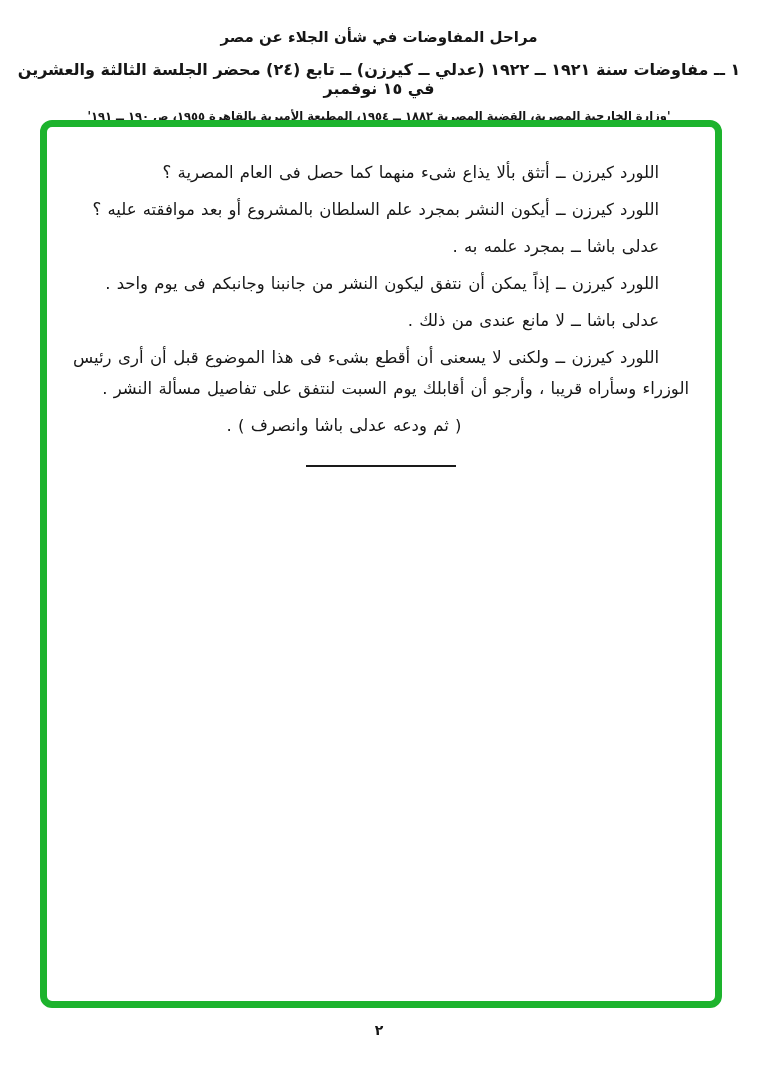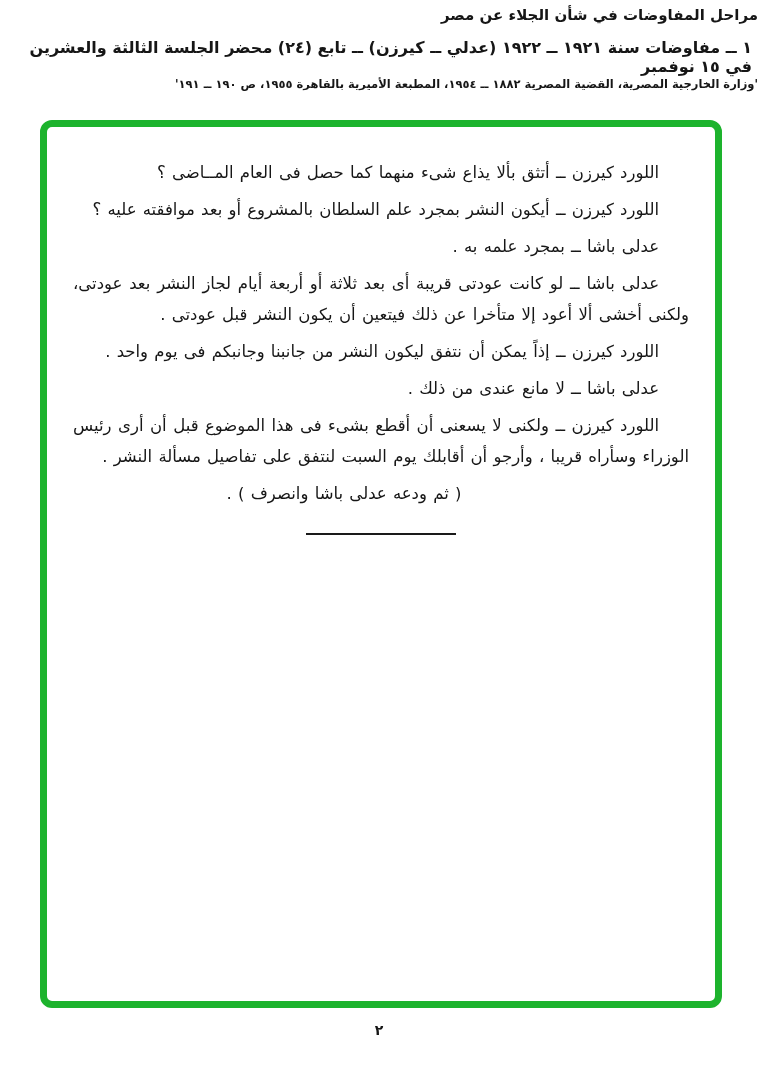--- a/index.html
+++ b/index.html
@@ -9,32 +9,33 @@
   body {
     width: 758px;
     height: 1078px;
     background: #ffffff;
     position: relative;
     font-family: "DejaVu Sans", sans-serif;
     color: #161616;
     overflow: hidden;
   }
   .header {
-    padding-top: 6px;
+    padding-top: 28px;
+    text-align: center;
     direction: rtl;
   }
   .header .title {
     font-size: 15px;
     font-weight: bold;
     margin: 0 0 14px 0;
   }
   .header .subtitle {
     font-size: 16px;
     font-weight: bold;
-    margin: 0 6px 1px 6px;
+    margin: 0 6px 11px 6px;
   }
   .header .source {
     font-size: 11.5px;
     font-weight: bold;
     margin: 0;
   }
   .frame {
     position: absolute;
     left: 40px;
     top: 120px;
@@ -84,24 +85,23 @@
 <body>
 
 <div class="header">
   <p class="title">مراحل المفاوضات في شأن الجلاء عن مصر</p>
   <p class="subtitle">١ ــ مفاوضات سنة ١٩٢١ ــ ١٩٢٢ (عدلي ــ كيرزن) ــ تابع (٢٤) محضر الجلسة الثالثة والعشرين في ١٥ نوفمبر</p>
   <p class="source">'وزارة الخارجية المصرية، القضية المصرية ١٨٨٢ ــ ١٩٥٤، المطبعة الأميرية بالقاهرة ١٩٥٥، ص ١٩٠ ــ ١٩١'</p>
 </div>
 
 <div class="frame" style="border-color: rgb(29, 179, 45);">
   <div class="content">
-    <p class="dialogue-line">اللورد كيرزن ــ أتثق بألا يذاع شىء منهما كما حصل فى العام المــاضى ؟</p>
+    <p class="dialogue-line">اللورد كيرزن ــ أتثق بألا يذاع شىء منهما كما حصل فى العام المصرية ؟</p>
     <p class="dialogue-line">اللورد كيرزن ــ أيكون النشر بمجرد علم السلطان بالمشروع أو بعد موافقته عليه ؟</p>
     <p class="dialogue-line">عدلى باشا ــ بمجرد علمه به .</p>
-    <p class="dialogue-line">عدلى باشا ــ لو كانت عودتى قريبة أى بعد ثلاثة أو أربعة أيام لجاز النشر بعد عودتى، ولكنى أخشى ألا أعود إلا متأخرا عن ذلك فيتعين أن يكون النشر قبل عودتى .</p>
     <p class="dialogue-line">اللورد كيرزن ــ إذاً يمكن أن نتفق ليكون النشر من جانبنا وجانبكم فى يوم واحد .</p>
     <p class="dialogue-line">عدلى باشا ــ لا مانع عندى من ذلك .</p>
     <p class="dialogue-line">اللورد كيرزن ــ ولكنى لا يسعنى أن أقطع بشىء فى هذا الموضوع قبل أن أرى رئيس الوزراء وسأراه قريبا ، وأرجو أن أقابلك يوم السبت لنتفق على تفاصيل مسألة النشر .</p>
     <p class="dialogue-line closing">( ثم ودعه عدلى باشا وانصرف ) .</p>
     <div class="divider"></div>
   </div>
 </div>
 
 <div class="page-number">٢</div>
 

